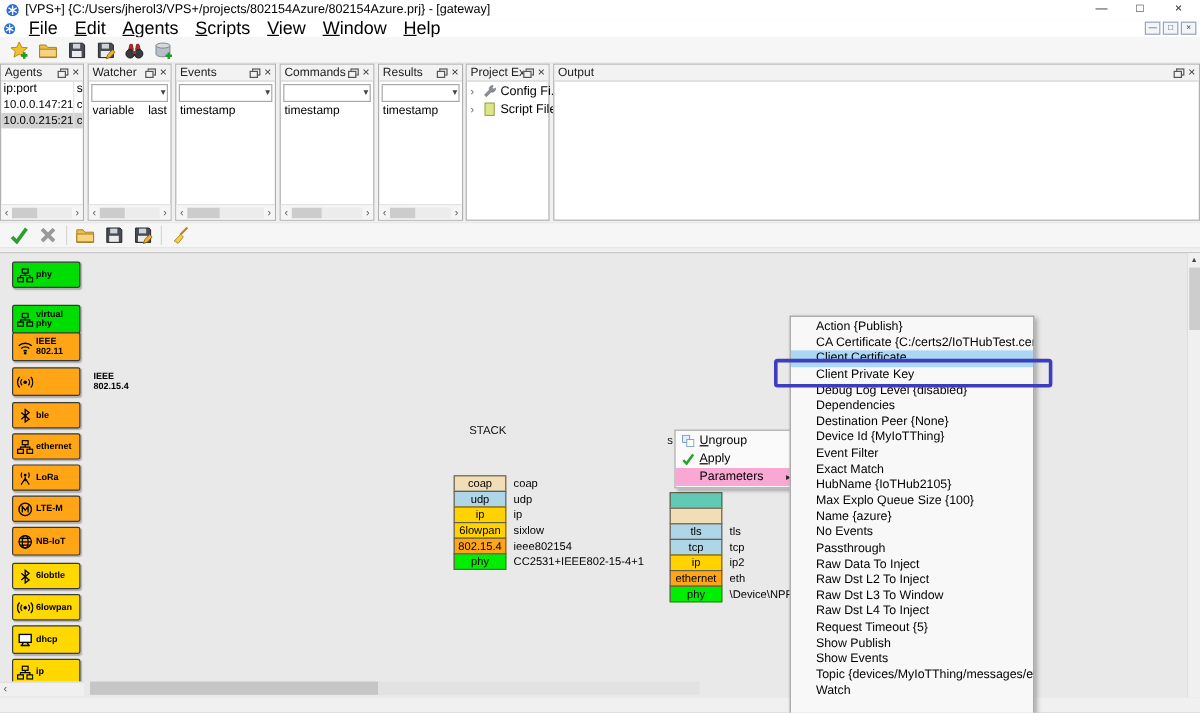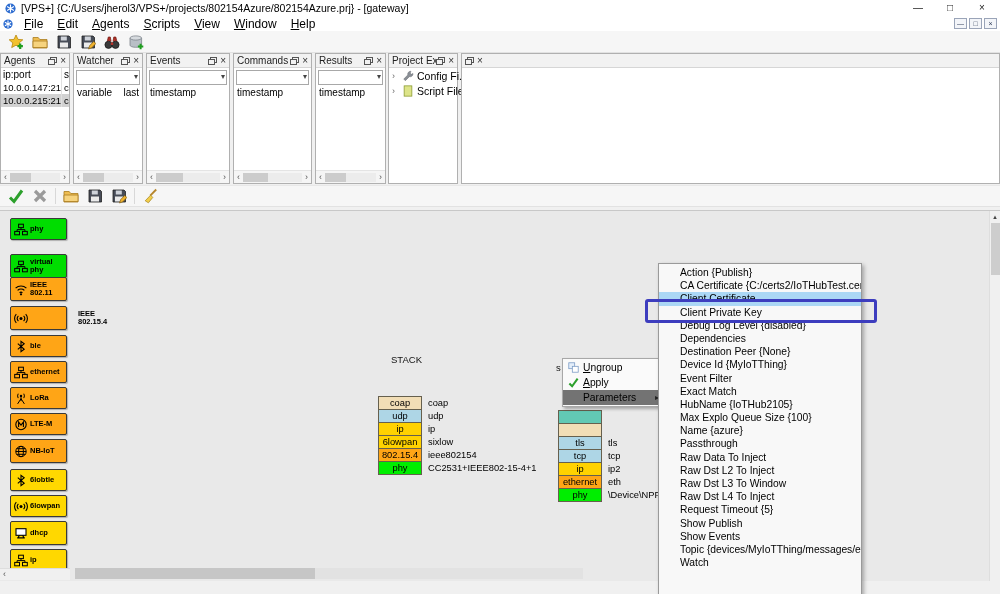--- a/index.html
+++ b/index.html
@@ -11,21 +11,21 @@
             display:flex;align-items:center;padding-left:5px;box-sizing:border-box;}
   .appicon{width:11px;height:11px;flex:none;}
   .ttl{font-size:10.5px;margin-left:5px;white-space:nowrap;}
   .wbtns{position:absolute;right:2px;top:0;height:16px;display:flex;}
   .wbtn{width:32px;text-align:center;font-size:10px;line-height:15px;color:#222;}
 
   
   .menubar{position:absolute;top:16px;left:0;width:1000px;height:15px;background:#fff;
            display:flex;align-items:center;padding-left:3px;box-sizing:border-box;}
   .mico{width:10px;height:10px;margin-right:4px;flex:none;}
-  .mitem{display:inline-block;padding:0 7px;font-size:12px;line-height:14px;}
+  .mitem{display:inline-block;padding:0 7px;font-size:15px;line-height:14px;}
   .mitem::first-letter{text-decoration:underline;}
   .mdibtns{position:absolute;right:3px;top:2px;display:flex;}
   .mdib{width:13px;height:11px;border:1px solid #9aa4b8;margin-left:2px;font-size:7px;
         line-height:9px;text-align:center;background:#f3f5f9;color:#33415c;box-sizing:border-box;}
 
   
   .toolbar{position:absolute;left:0;width:1000px;background:#f6f6f6;display:flex;
            align-items:center;padding-left:4px;box-sizing:border-box;border-bottom:1px solid #e2e2e2;}
   .t1{top:31px;height:22px;}
   .t2{top:185px;height:22px;border-top:1px solid #e8e8e8;}
@@ -91,21 +91,21 @@
   .scell{width:44px;height:14px;box-sizing:border-box;border:1px solid #66604e;text-align:center;
          font-size:9.3px;line-height:12px;flex:none;}
   .slab{margin-left:6px;font-size:9.3px;white-space:nowrap;}
 
   
   .ctxmenu{position:absolute;left:562px;top:147px;width:99px;background:#fafafa;
            border:1px solid #a8a8a8;box-shadow:2px 2px 3px rgba(0,0,0,.3);z-index:5;padding:1px 0;}
   .cmi{height:15px;display:flex;align-items:center;font-size:10.3px;}
   .cmi .cic{width:20px;display:flex;align-items:center;justify-content:center;flex:none;}
   .cmi .cic svg{width:11px;height:11px;}
-  .cmi.hl{background:#737373;}
+  .cmi.hl{background:#f9a8d4;}
   .cmi .carrow{margin-left:auto;padding-right:3px;font-size:8px;color:#222;}
   .cmi .clab{}
   .cmi .ul::first-letter{text-decoration:underline;}
 
   
   .submenu{position:absolute;left:658px;top:52px;width:204px;height:334px;background:#f8f8f8;
            border:1px solid #9a9a9a;box-shadow:2px 2px 4px rgba(0,0,0,.3);z-index:6;
            box-sizing:border-box;padding-top:2px;overflow:hidden;}
   .smi{height:13.2px;line-height:13.2px;padding-left:21px;font-size:10.3px;white-space:nowrap;}
   .smi.hl{background:#abd7f5;}
@@ -413,20 +413,21 @@
         <span class="texp">›</span>
         <svg class="ticon">
             <use href="#sym-file"></use>
           </svg>
         <span>Script Files</span>
       </div>
     </div>
 
     <div class="panel" style="left:461px;width:539px;">
       <div class="phead">
+        <span class="ptitle">Output</span>
         <span class="ic-float"></span>
         <span class="pclose">×</span>
       </div>
       <div class="plist"></div>
     </div>
   </div>
 
   <div class="toolbar t2">
     <span class="tbtn">
         <svg>
@@ -645,20 +646,21 @@
       <div class="smi">Client Private Key</div>
       <div class="smi">Debug Log Level {disabled}</div>
       <div class="smi">Dependencies</div>
       <div class="smi">Destination Peer {None}</div>
       <div class="smi">Device Id {MyIoTThing}</div>
       <div class="smi">Event Filter</div>
       <div class="smi">Exact Match</div>
       <div class="smi">HubName {IoTHub2105}</div>
       <div class="smi">Max Explo Queue Size {100}</div>
       <div class="smi">Name {azure}</div>
+      <div class="smi">No Events</div>
       <div class="smi">Passthrough</div>
       <div class="smi">Raw Data To Inject</div>
       <div class="smi">Raw Dst L2 To Inject</div>
       <div class="smi">Raw Dst L3 To Window</div>
       <div class="smi">Raw Dst L4 To Inject</div>
       <div class="smi">Request Timeout {5}</div>
       <div class="smi">Show Publish</div>
       <div class="smi">Show Events</div>
       <div class="smi">Topic {devices/MyIoTThing/messages/events/}</div>
       <div class="smi">Watch</div>

